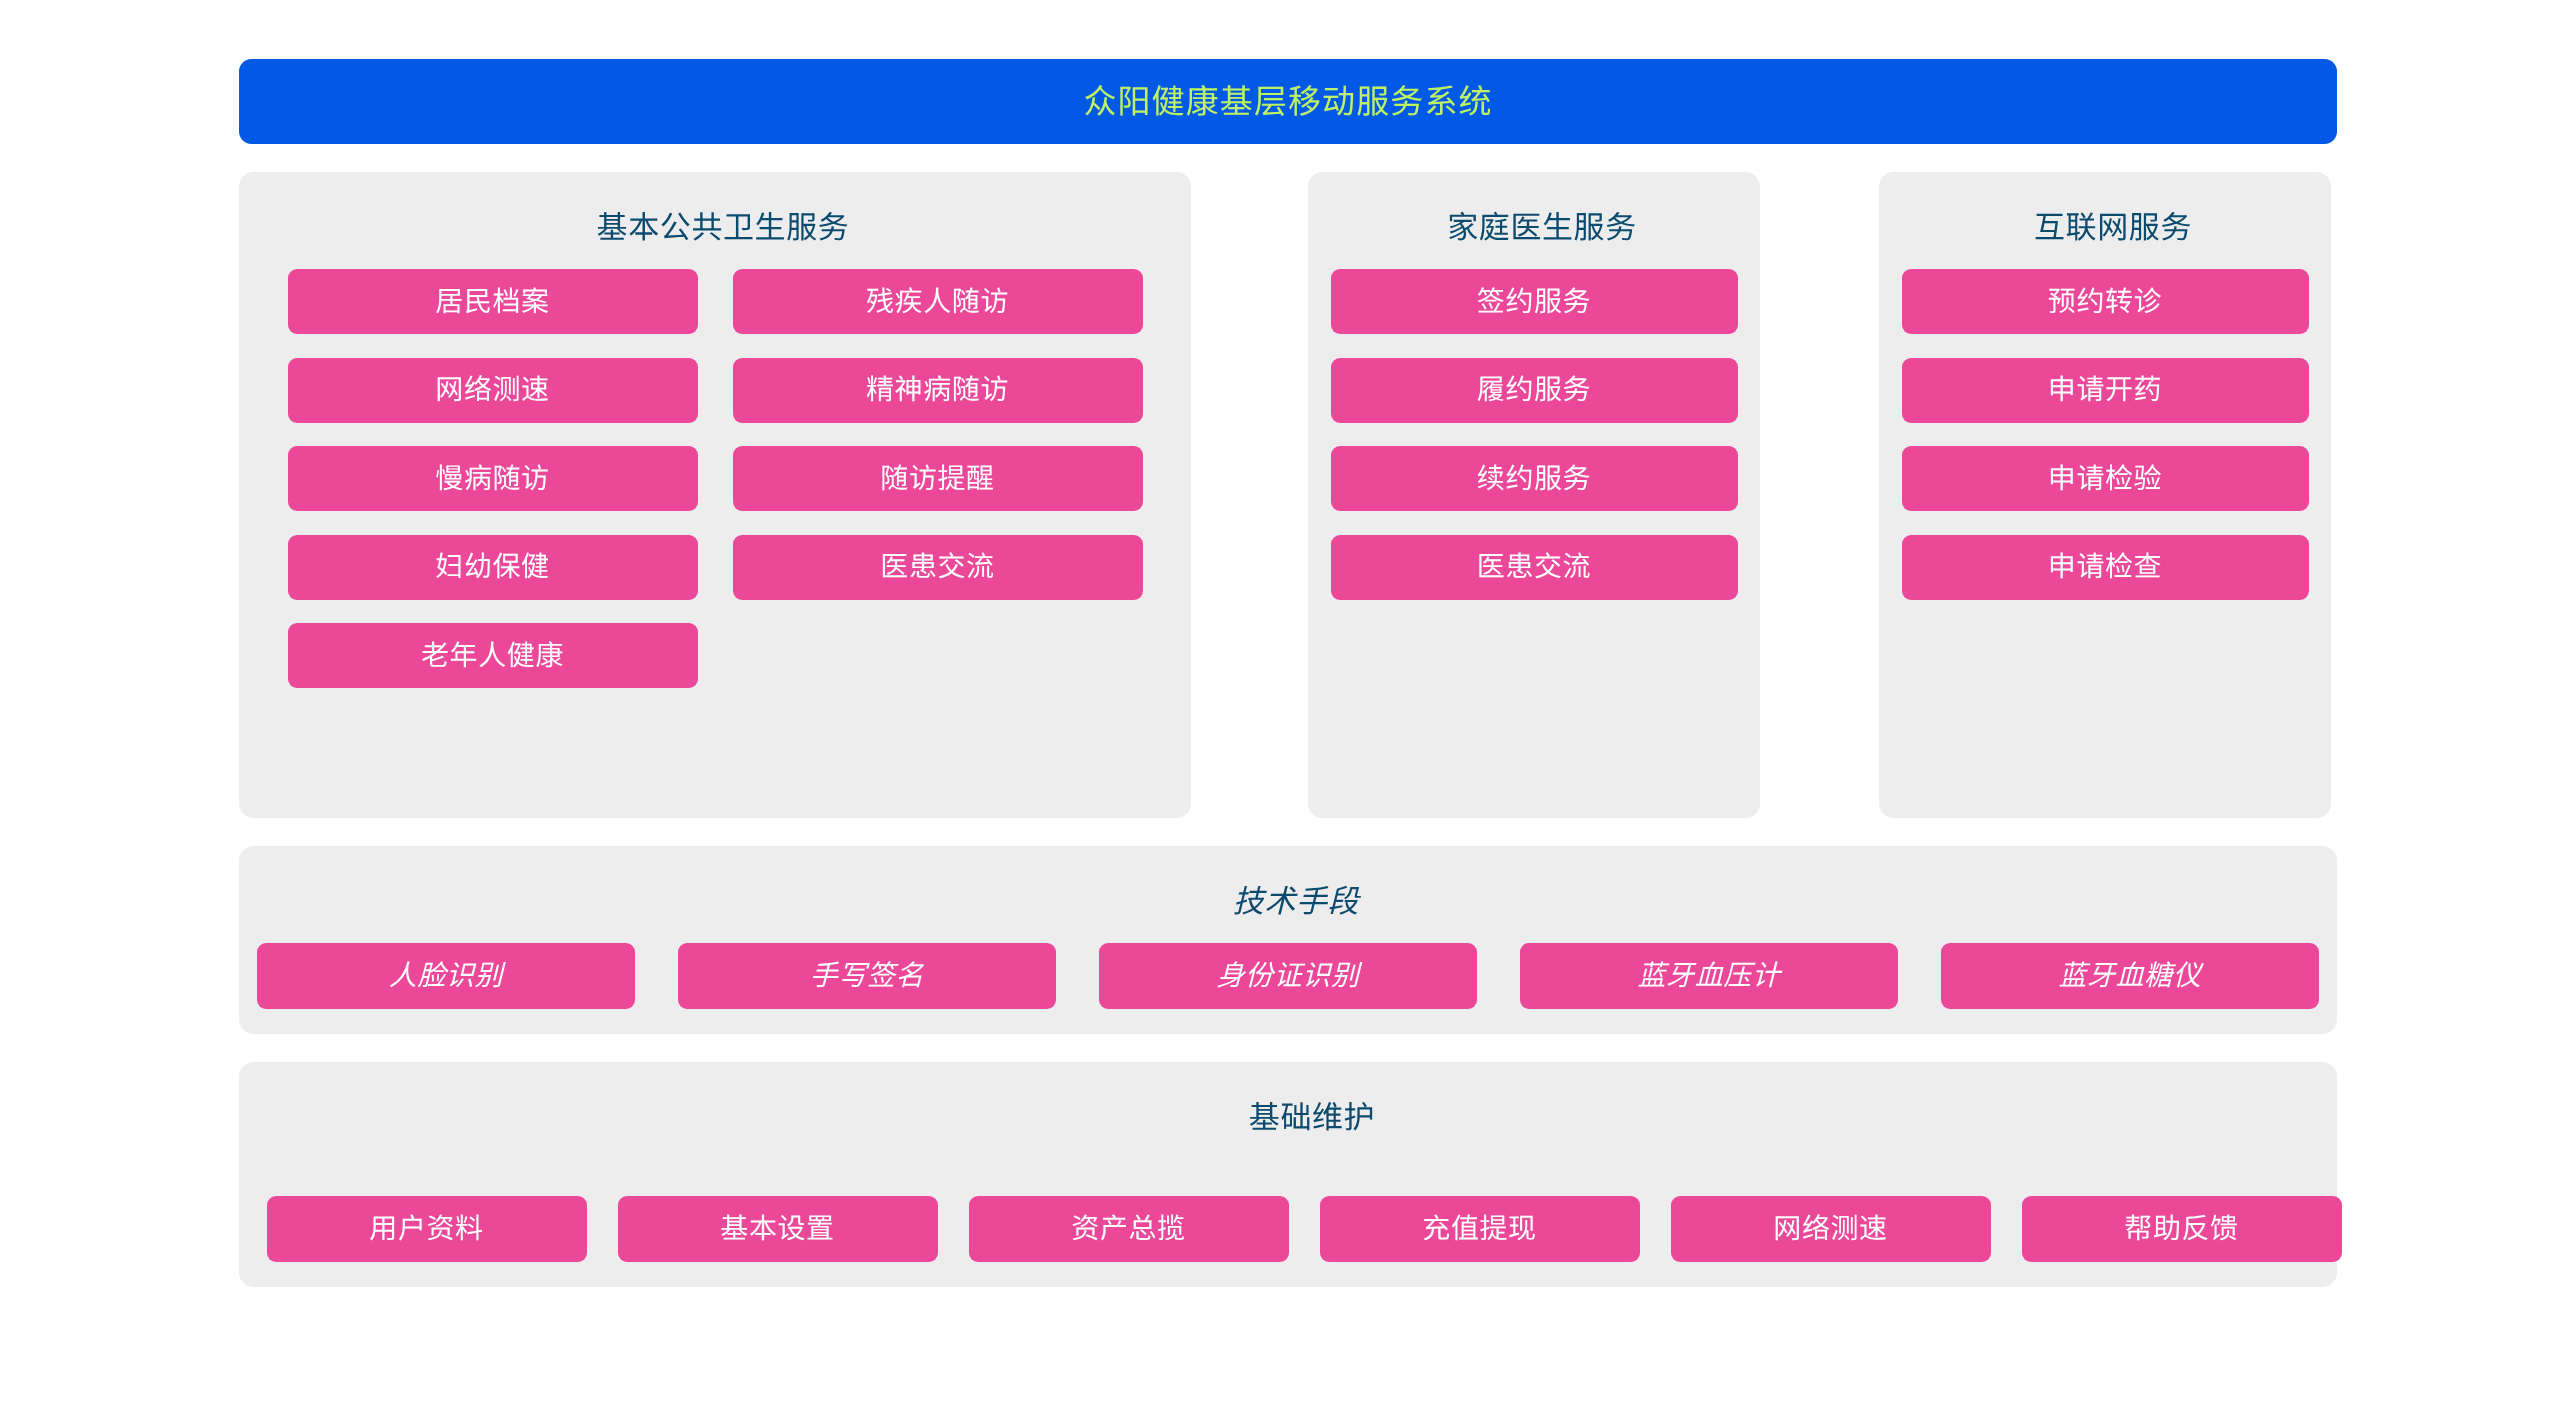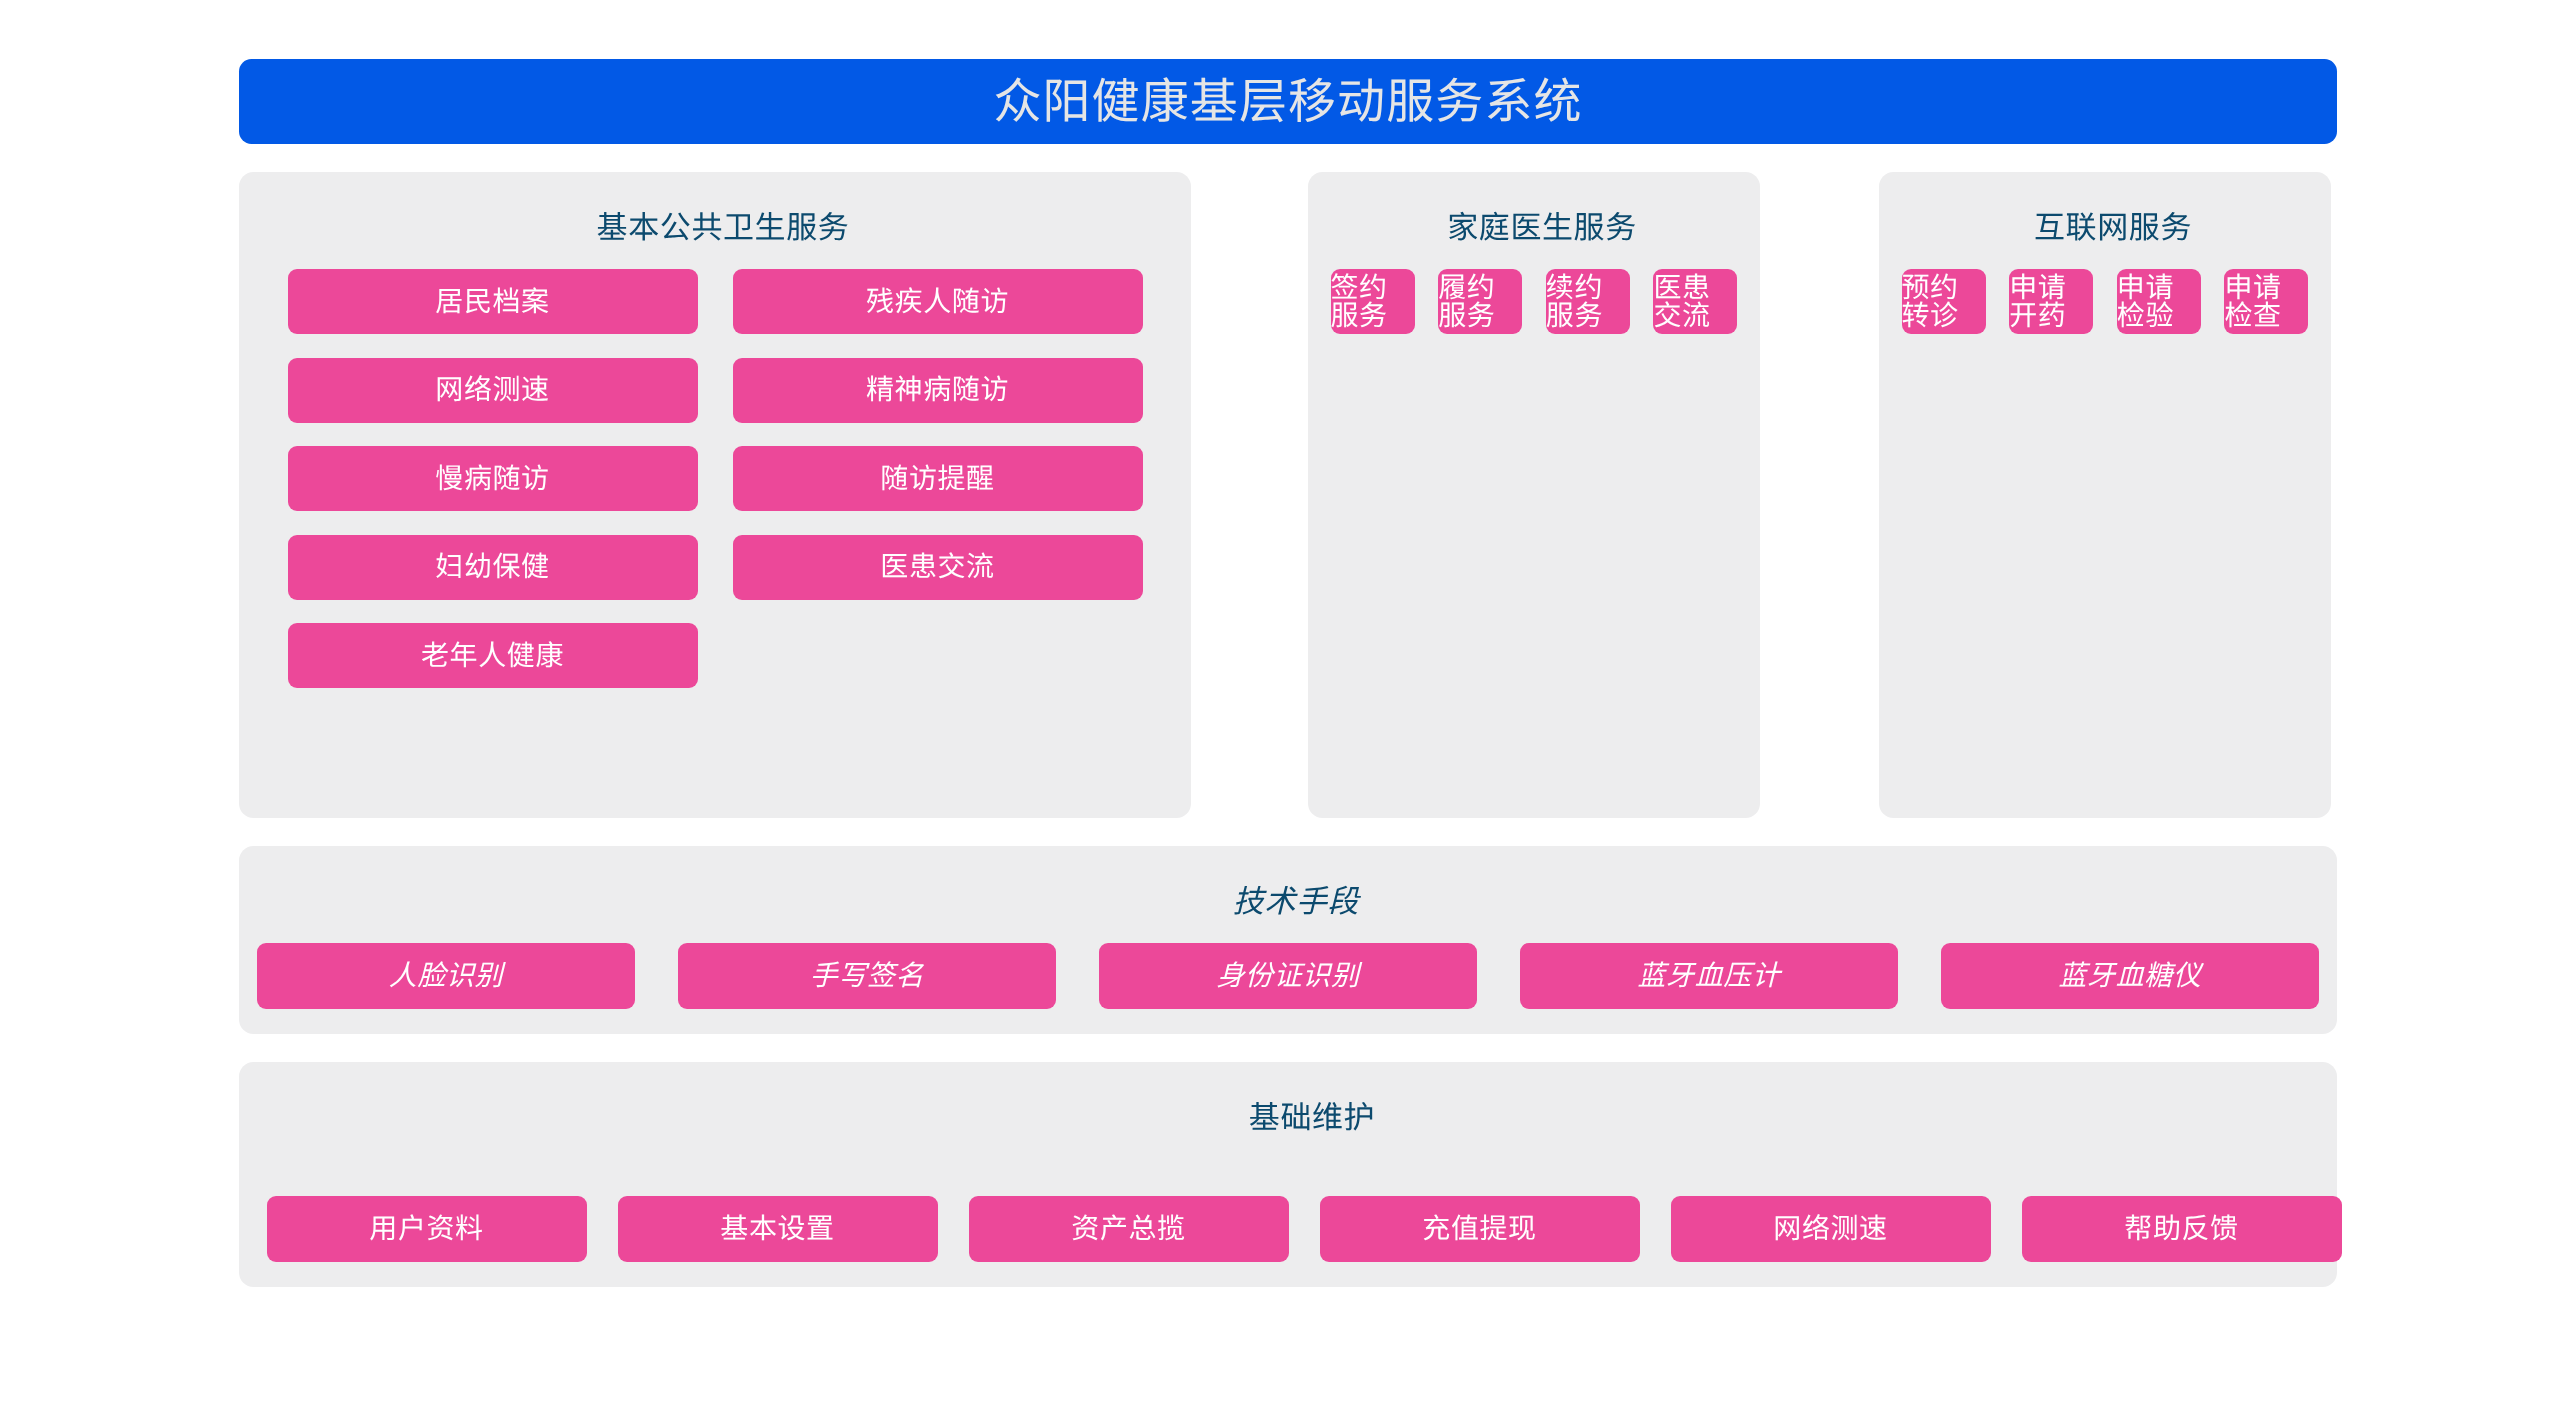--- a/index.html
+++ b/index.html
@@ -29,22 +29,22 @@
     width: 2098px;
     height: 85px;
     background: #0259e6;
     border-radius: 12.4px;
     display: flex;
     align-items: center;
     justify-content: center;
     box-sizing: border-box;
   }
   .app-header-title {
-    color: #e5e5e5;
-    font-size: 48px;
+    color: #bef264;
+    font-size: 33px;
     font-weight: 400;
     letter-spacing: 1.1px;
     line-height: 1;
   }
 
   
   .panel-row {
     display: flex;
     margin-top: 28px;
     height: 646px;
@@ -93,20 +93,21 @@
     grid-template-columns: 410px 410px;
     column-gap: 35px;
     row-gap: 23.6px;
     justify-content: center;
   }
   .grid-two .btn { height: 65px; }
 
   
   .stack-one {
     display: flex;
+    flex-direction: column;
     gap: 23.6px;
     width: 407px;
   }
   .stack-one .btn { height: 65px; }
 
   
   .wide-section {
     width: 2098px;
     background: #ededee;
     border-radius: 14.6px;

